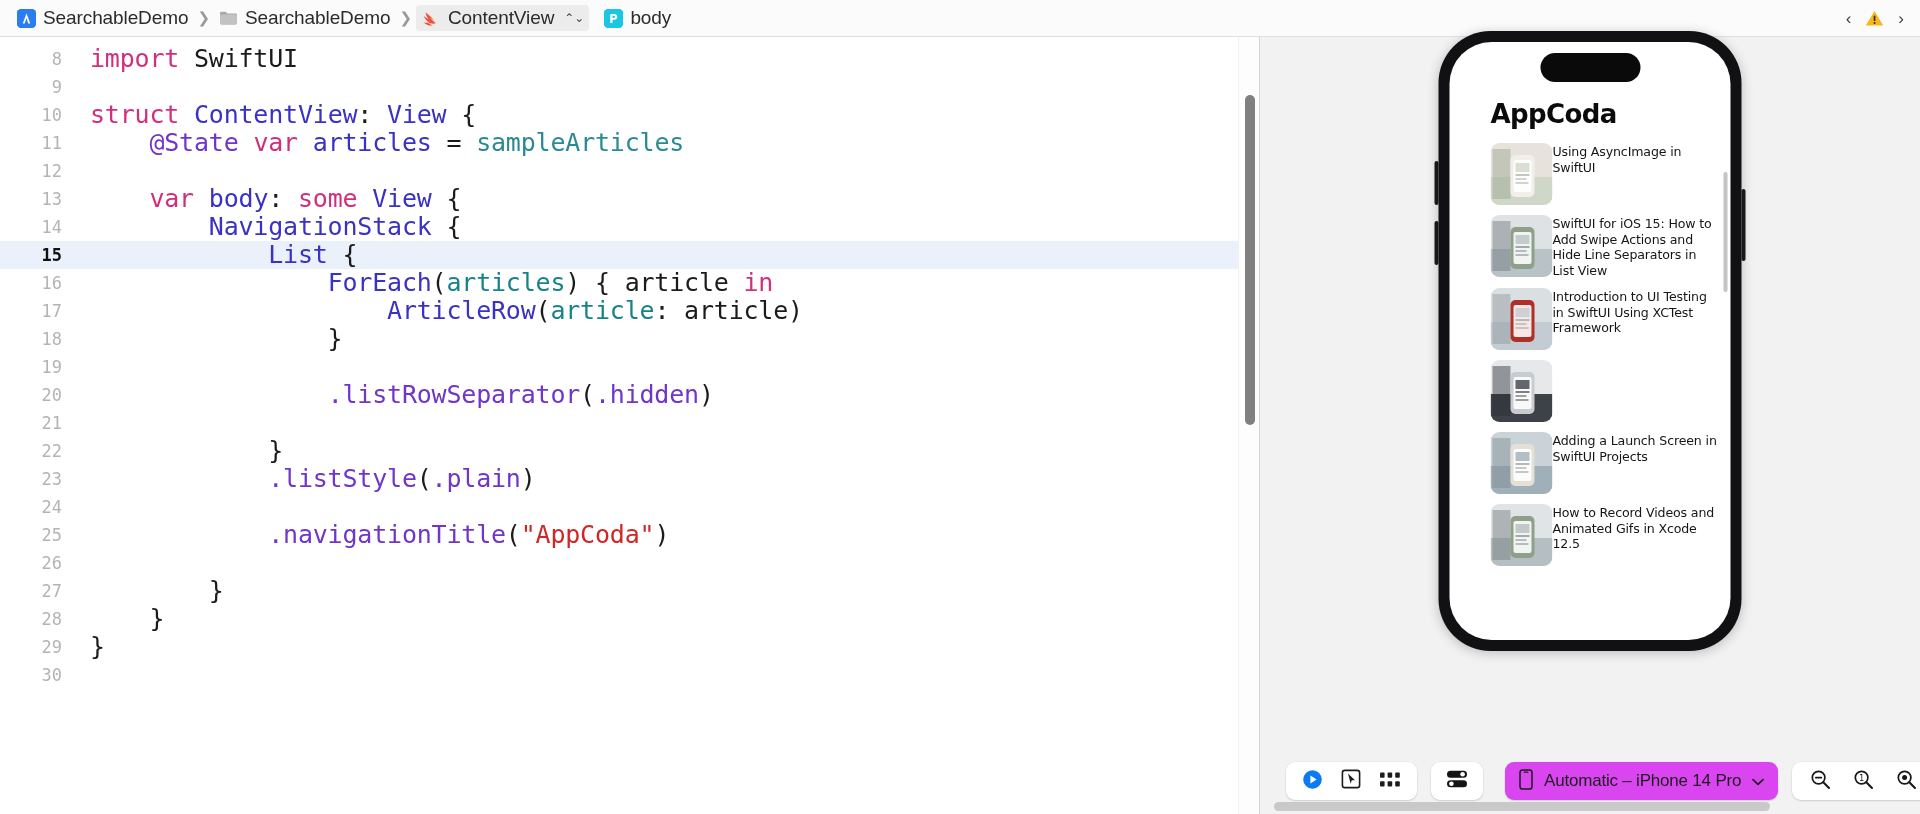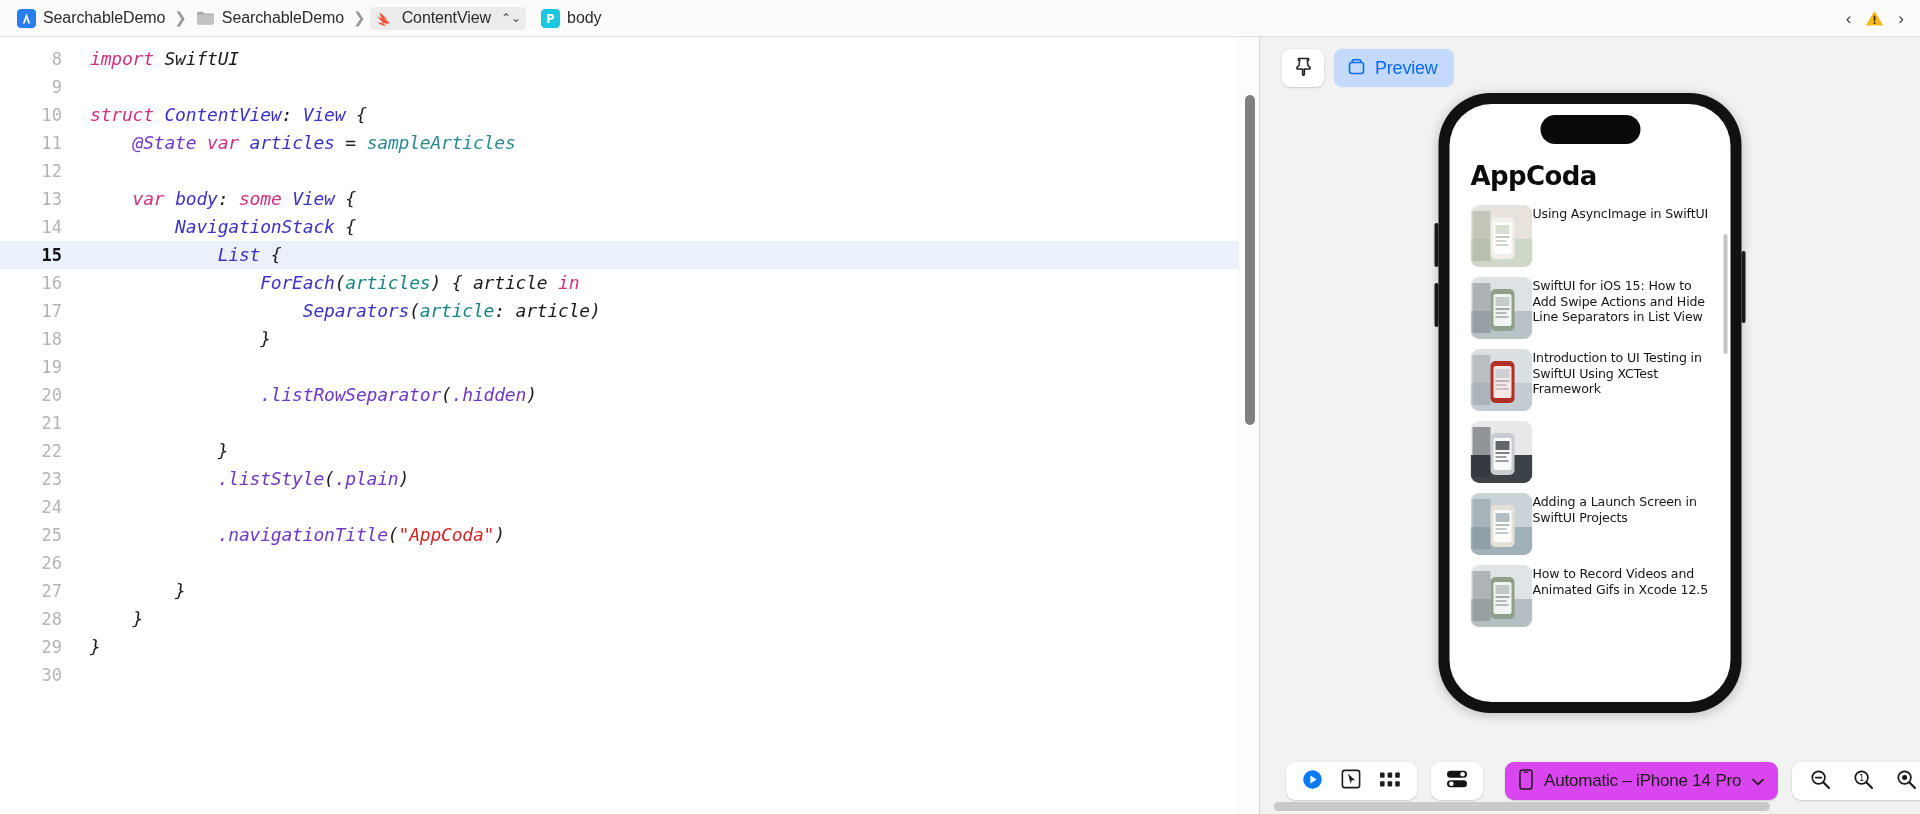--- a/index.html
+++ b/index.html
@@ -19,21 +19,21 @@
     border-bottom: 1px solid #e0e0e0;
     display: flex; align-items: center;
     padding: 0 10px 0 12px;
     position: relative;
     font-size: 16.5px;
     color: #2b2b2b;
   }
   .crumb { display: flex; align-items: center; gap: 7px; padding: 2px 5px; border-radius: 4px; white-space: nowrap; }
   .crumb.selected { background: #ececec; }
   .crumb-sep { color: #9a9a9a; margin: 0 4px; font-size: 15px; }
-  .crumb-label { font-size: 16px; letter-spacing: -0.1px; }
+  .crumb-label { font-size: 19px; letter-spacing: -0.1px; }
 
   .ic { display:inline-flex; align-items:center; justify-content:center; flex:none; }
   .ic-app {
     width:19px; height:19px; border-radius:4.5px;
     background:#2a7df0; color:#fff;
     font-size:13px; font-weight:700; line-height:19px; text-align:center;
   }
   .ic-folder { width:19px; height:16px; }
   .ic-swift { width:20px; height:19px; }
   .ic-prop {
@@ -77,21 +77,21 @@
   
   .ribbon { position:absolute; left:70px; top:8px; width:12px; height: 100%; z-index:3; }
   .ribbon i { position:absolute; border-radius:6px; display:block; }
 
   .codearea {
     position: relative;
     flex:1;
     padding-top: 8px;
     overflow: hidden;
   }
-  .row { height: 28px; line-height: 28px; white-space: pre; font-family: "DejaVu Sans Mono", monospace; font-size: 18px; padding-left: 6px; letter-spacing:-0.2px;font-style:italic; }
+  .row { height: 28px; line-height: 28px; white-space: pre; font-family: "DejaVu Sans Mono", monospace; font-size: 25px; padding-left: 6px; letter-spacing:-0.2px; }
 
   .hl-row {
     position: absolute; left: 0; right: 0; height: 28px;
     background: #eaf1fb;
     z-index: 0;
   }
   .codearea .row { position: relative; z-index: 1; }
 
   
   .kw   { color: #d12f7c; }
@@ -151,21 +151,21 @@
     box-shadow: 0 2px 12px rgba(0,0,0,.22);
   }
   .phone::before, .phone::after {
     content:""; position:absolute; background:#18181a; border-radius:3px;
   }
   .phone::before { left:-4px; top:130px; width:4px; height:44px; }
   .phone::after  { right:-4px; top:158px; width:4px; height:72px; }
   .btn-left2 { position:absolute; left:-4px; top:190px; width:4px; height:44px; background:#18181a; border-radius:3px; }
   .screen {
     position:absolute; left:11px; top:11px; right:11px; bottom:11px;
-    background:#fff; border-radius:42px; overflow:hidden;
+    background:#fff; border-radius:42px; overflow:hidden;padding-left:20px;
   }
   .island {
     position:absolute; left:50%; transform:translateX(-50%);
     top:11px; width:100px; height:29px; background:#0a0a0a; border-radius:16px;
   }
   .nav-title {
     font-family:"DejaVu Sans", sans-serif;
     font-size:26px; font-weight:700; letter-spacing:-0.6px;
     color:#0b0b0b; padding: 57px 0 9px 21px;
   }
@@ -316,21 +316,21 @@
           <div class="hl-row" style="top: 204px;"></div>
           <div class="row"><span class="kw">import</span><span class="plain"> </span><span class="plain">SwiftUI</span></div>
           <div class="row">&nbsp;</div>
           <div class="row"><span class="kw">struct</span><span class="plain"> </span><span class="type">ContentView</span><span class="plain">: </span><span class="type">View</span><span class="plain"> {</span></div>
           <div class="row"><span class="plain">    </span><span class="meth">@State</span><span class="plain"> </span><span class="kw">var</span><span class="plain"> </span><span class="type">articles</span><span class="plain"> = </span><span class="glob">sampleArticles</span></div>
           <div class="row">&nbsp;</div>
           <div class="row"><span class="plain">    </span><span class="kw">var</span><span class="plain"> </span><span class="type">body</span><span class="plain">: </span><span class="kw">some</span><span class="plain"> </span><span class="type">View</span><span class="plain"> {</span></div>
           <div class="row"><span class="plain">        </span><span class="type">NavigationStack</span><span class="plain"> {</span></div>
           <div class="row"><span class="plain">            </span><span class="type">List</span><span class="plain"> {</span></div>
           <div class="row"><span class="plain">                </span><span class="type">ForEach</span><span class="plain">(</span><span class="prop">articles</span><span class="plain">) { article </span><span class="kw">in</span></div>
-          <div class="row"><span class="plain">                    </span><span class="type">Separators</span><span class="plain">(</span><span class="prop">article</span><span class="plain">: article)</span></div>
+          <div class="row"><span class="plain">                    </span><span class="type">ArticleRow</span><span class="plain">(</span><span class="prop">article</span><span class="plain">: article)</span></div>
           <div class="row"><span class="plain">                }</span></div>
           <div class="row">&nbsp;</div>
           <div class="row"><span class="plain">                </span><span class="meth">.listRowSeparator</span><span class="plain">(</span><span class="meth">.hidden</span><span class="plain">)</span></div>
           <div class="row">&nbsp;</div>
           <div class="row"><span class="plain">            }</span></div>
           <div class="row"><span class="plain">            </span><span class="meth">.listStyle</span><span class="plain">(</span><span class="meth">.plain</span><span class="plain">)</span></div>
           <div class="row">&nbsp;</div>
           <div class="row"><span class="plain">            </span><span class="meth">.navigationTitle</span><span class="plain">(</span><span class="str">"AppCoda"</span><span class="plain">)</span></div>
           <div class="row">&nbsp;</div>
           <div class="row"><span class="plain">        }</span></div>
@@ -340,38 +340,20 @@
         </div>
 
       <div class="ed-scrollbar">
         <div class="ed-thumb" style="top:58px;height:330px;"></div>
       </div>
       <div class="ed-split"></div>
     </div>
 
     <div class="preview">
 
-      <div class="pv-topbar">
-        <div class="pin-btn">
-          <span>
-            <svg width="17" height="19" viewBox="0 0 17 19" aria-hidden="true">
-              <path d="M3.4 1.6h10.2v1.7h-1.3l.7 5.2 2 1.9v1.6H9.4v5.4l-.9 1.3-.9-1.3v-5.4H2v-1.6l2-1.9.7-5.2H3.4z" fill="none" stroke="#1d1d1d" stroke-width="1.5" stroke-linejoin="round"></path>
-            </svg>
-          </span>
-        </div>
-        <div class="preview-btn">
-          <span>
-            <svg width="19" height="19" viewBox="0 0 19 19" aria-hidden="true">
-              <rect x="2.5" y="5.5" width="14" height="11" rx="2.2" fill="none" stroke="#0b6bec" stroke-width="1.6"></rect>
-              <path d="M5.2 5.5V4.2c0-.8.7-1.5 1.5-1.5h5.6c.8 0 1.5.7 1.5 1.5v1.3" fill="none" stroke="#0b6bec" stroke-width="1.6"></path>
-            </svg>
-          </span>
-          <span class="lbl">Preview</span>
-        </div>
-      </div>
 
       <div class="pv-stage">
         <div class="phone">
           <div class="btn-left2"></div>
           <div class="screen">
             <div class="island"></div>
             <div class="nav-title">AppCoda</div>
             <div class="art-list" id="artlist">
                 <div class="art">
                   <div class="thumb"><svg width="62" height="62" viewBox="0 0 62 62" aria-hidden="true">

